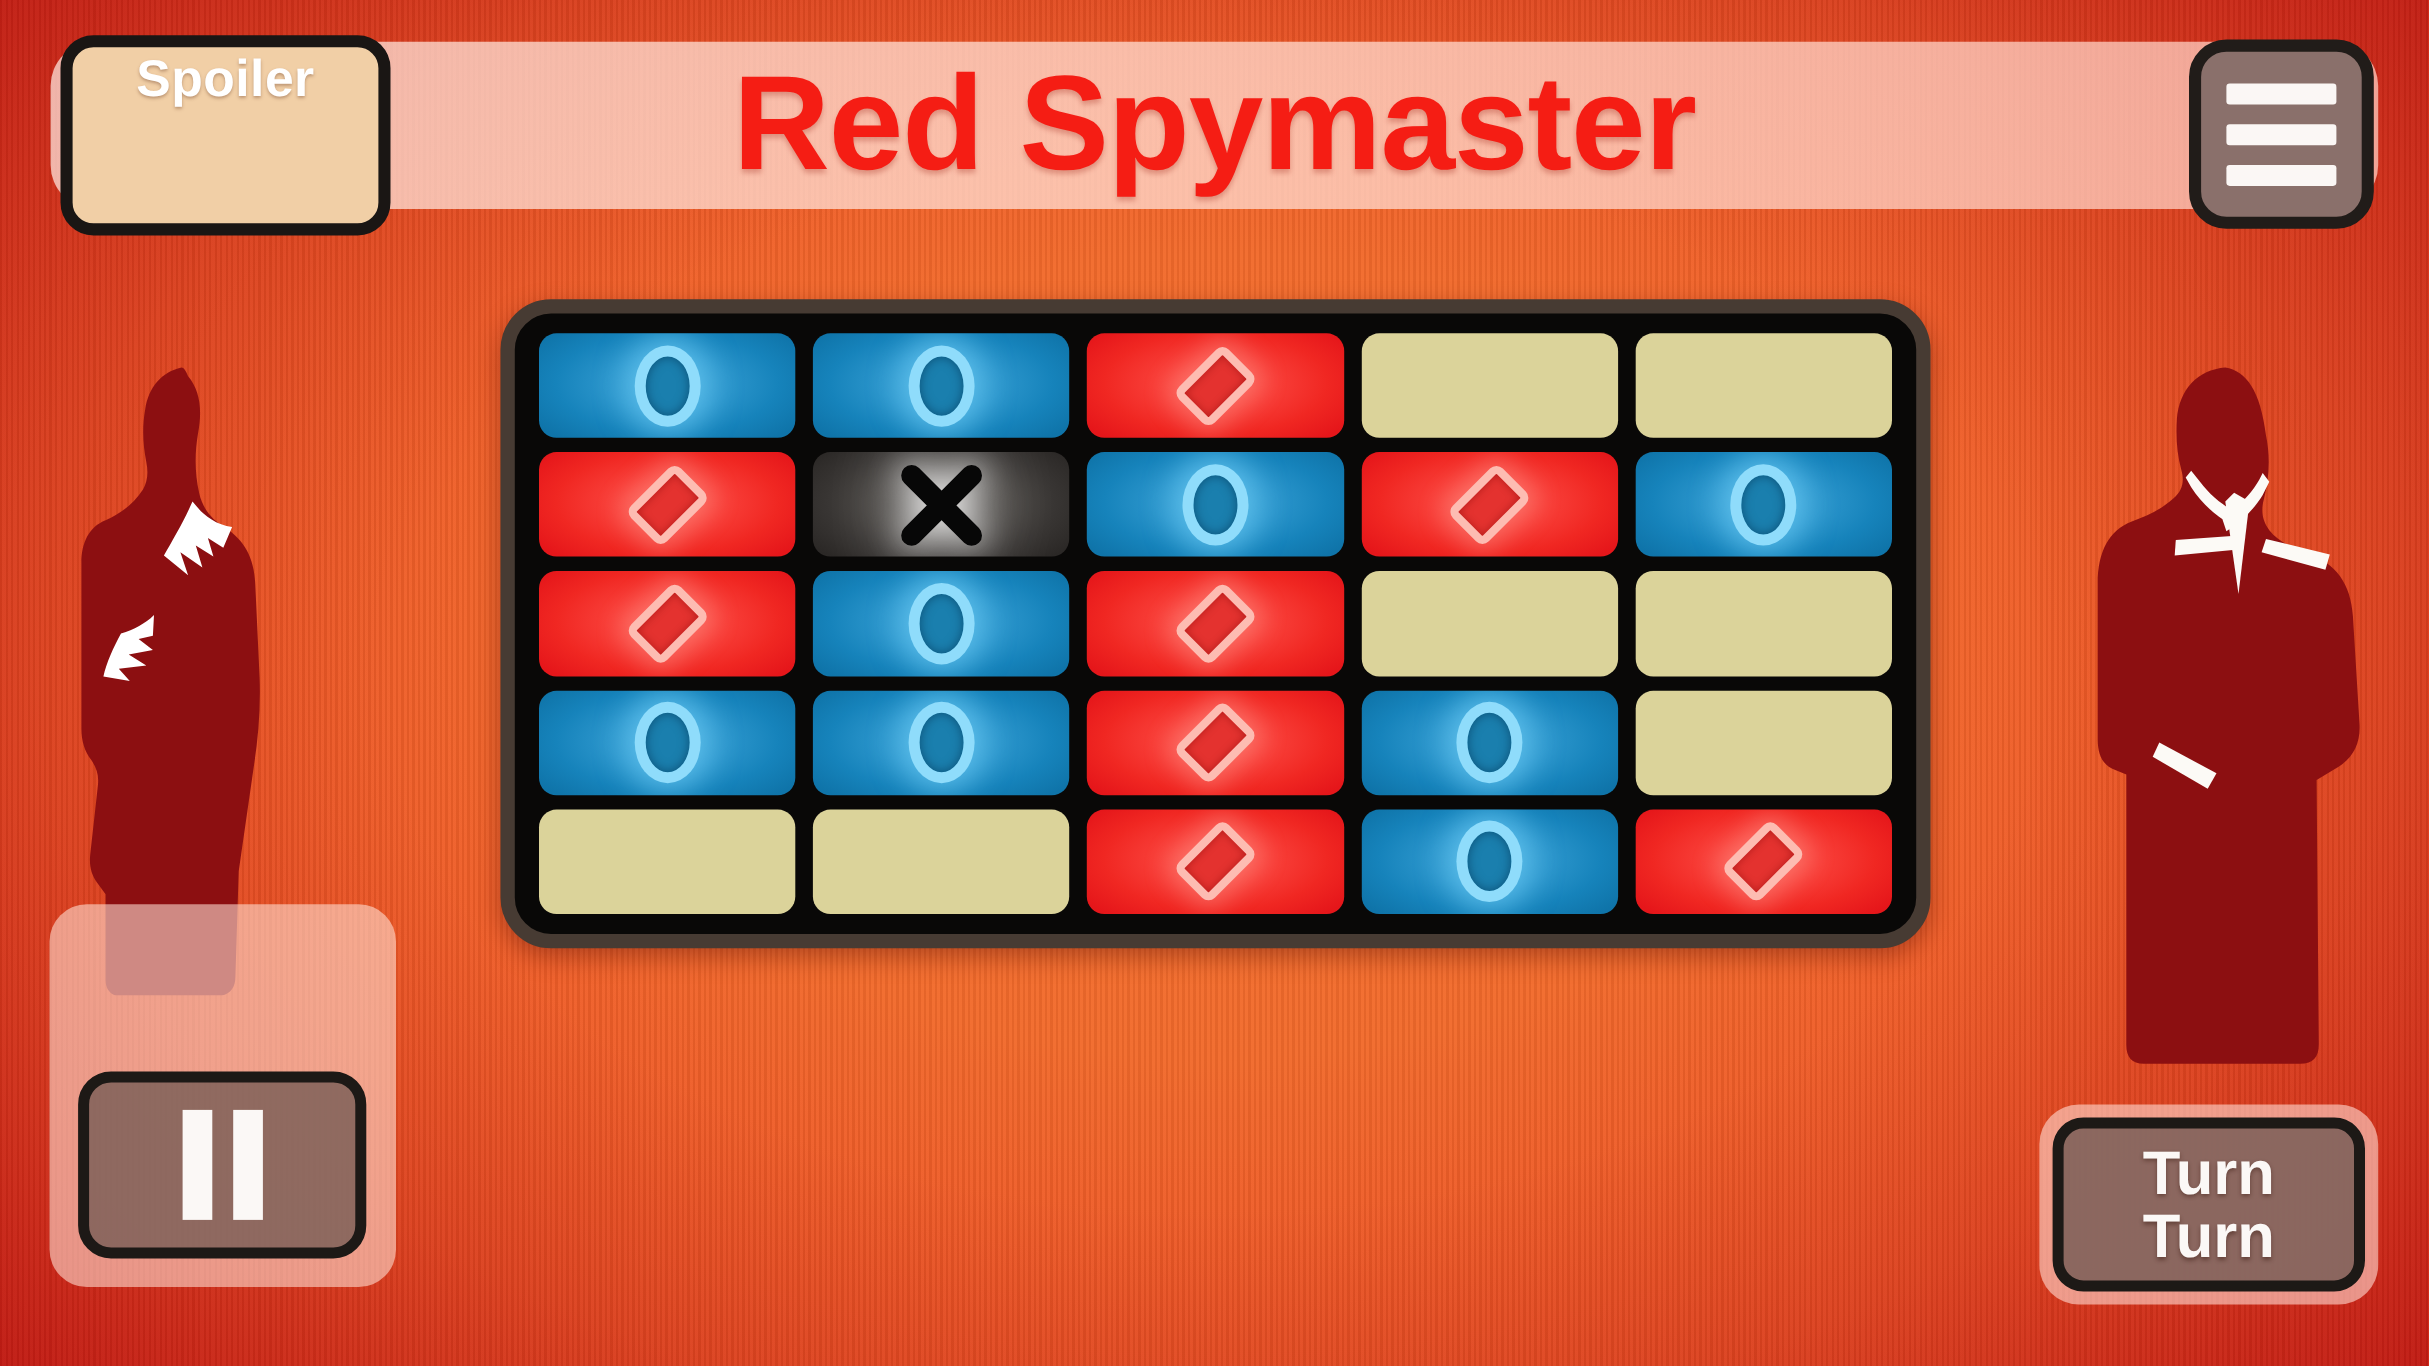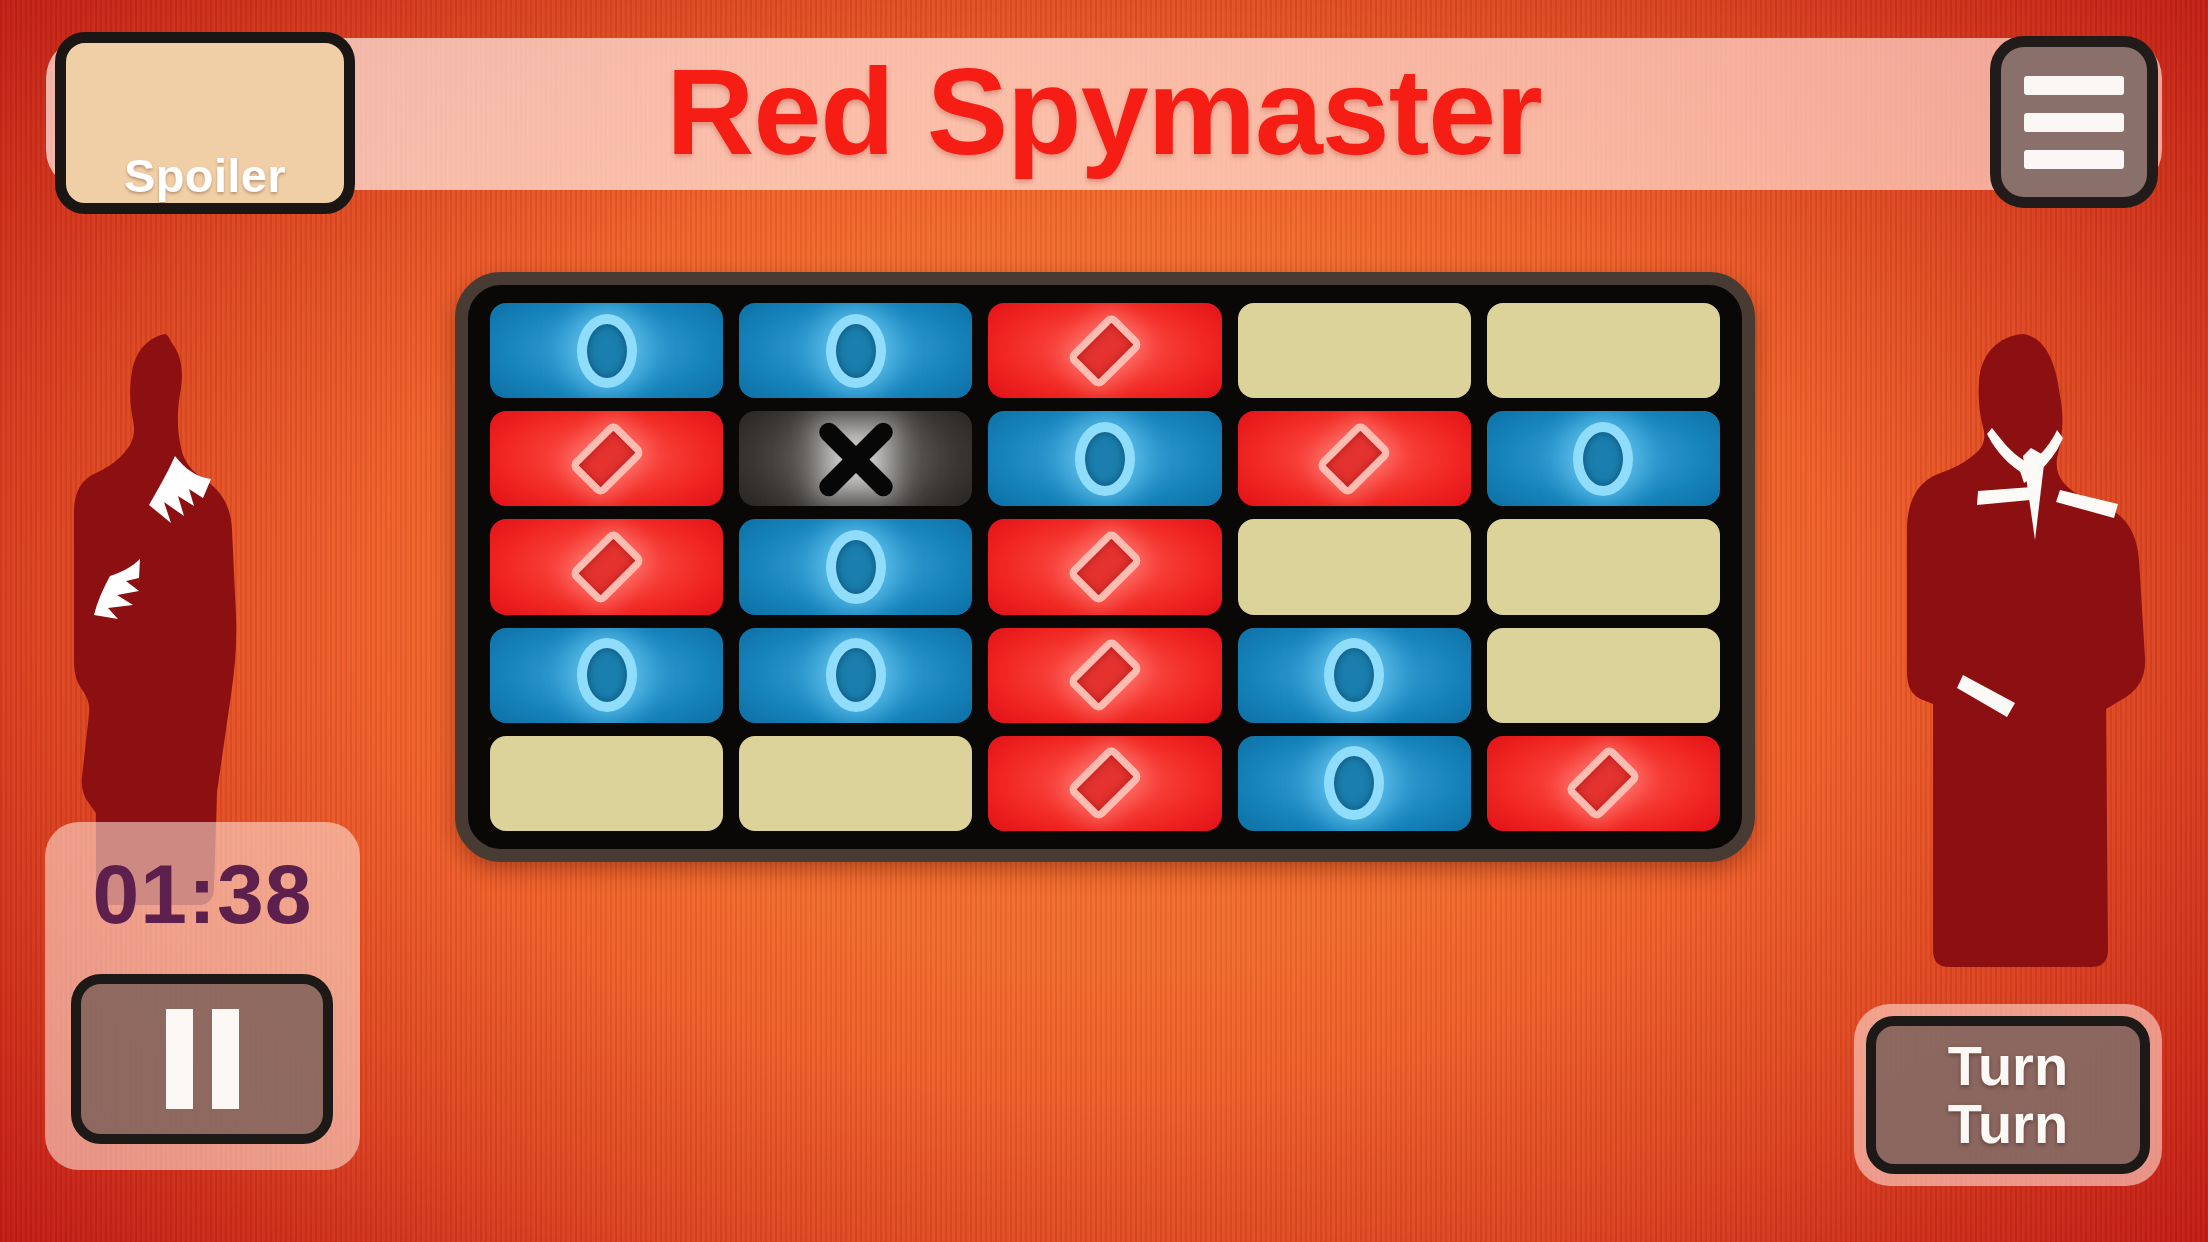--- a/index.html
+++ b/index.html
@@ -42,21 +42,21 @@
     background:linear-gradient(100deg,
        rgba(255,232,224,0.72) 0%,
        rgba(255,214,200,0.80) 45%,
        rgba(255,205,192,0.74) 100%);
   }
   #spoiler-button {
     position:absolute; left:55px; top:32px; width:300px; height:182px;
     border-radius:30px;
     background:#f1cfa6;
     border:11px solid #1a1614;
-    display:flex; align-items:flex-end; justify-content:center;
+    display:flex; align-items:flex-start; justify-content:center;
   }
   #spoiler-label {
     color:#ffffff; font-size:47px; font-weight:600; letter-spacing:0.4px;
     text-shadow:0 2px 3px rgba(90,40,20,0.35);
   }
   #app-title {
     position:absolute; left:0; top:48px; width:2208px;
     text-align:center;
     color:#f51d14;
     font-size:122px; font-weight:700; letter-spacing:-1px;
@@ -286,21 +286,20 @@
       <div class="card blue">
         <span class="glyph glyph-circle"></span>
       </div>
       <div class="card red">
         <span class="glyph glyph-diamond"></span>
       </div>
     </div>
 </div>
 
 <div id="timer-panel">
-  <div id="timer-display">01:38</div>
   <div id="pause-button">
     <span class="pause-bar"></span>
     <span class="pause-bar"></span>
   </div>
 </div>
 
 <div id="next-turn-wrap">
   <div id="next-turn-button">
     <span class="next-turn-line">Turn</span>
     <span class="next-turn-line">Turn</span>

